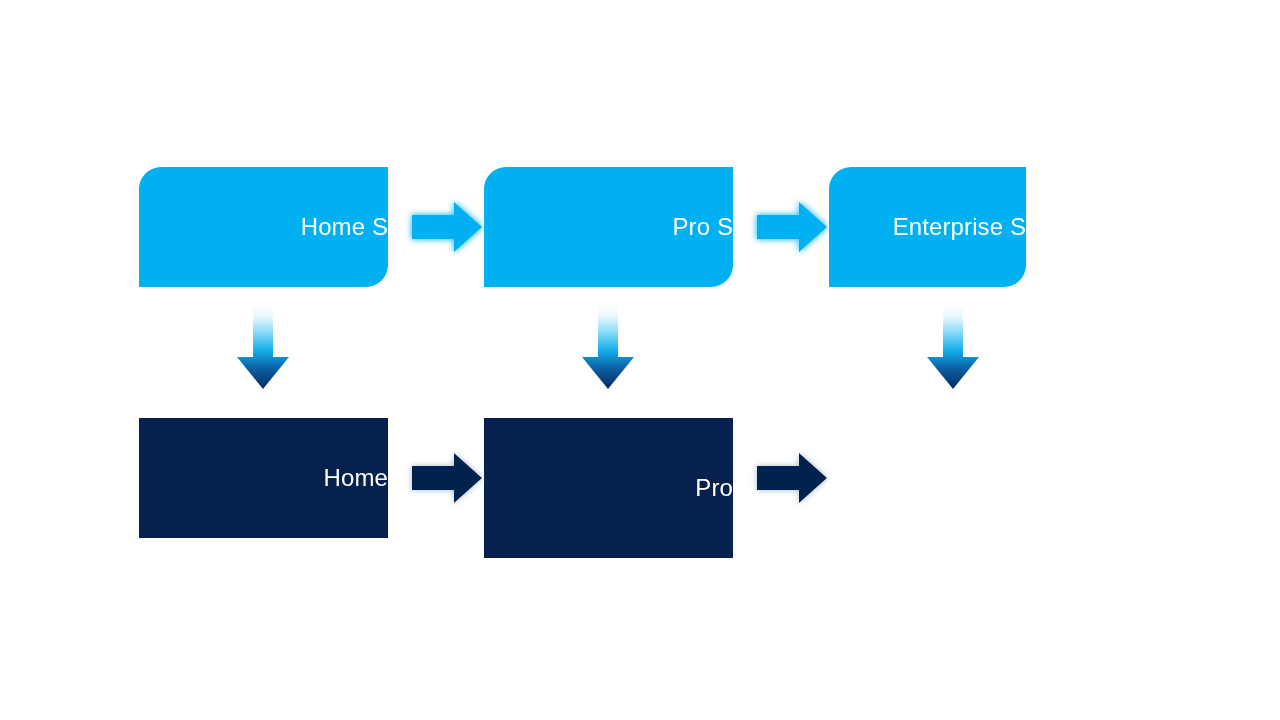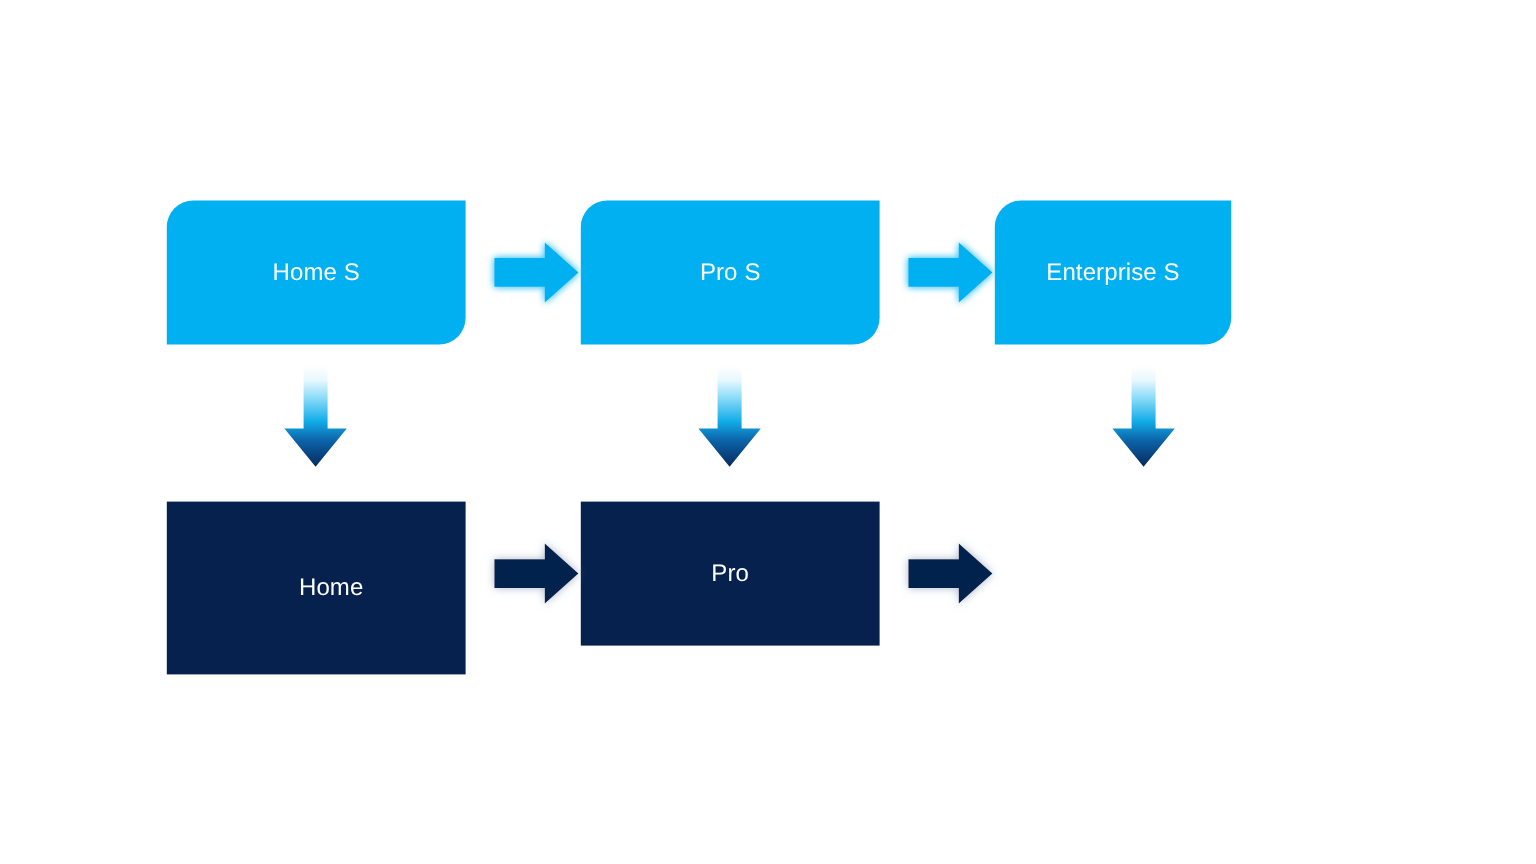--- a/index.html
+++ b/index.html
@@ -21,24 +21,24 @@
     width: 1280px;
     height: 720px;
     background: #ffffff;
   }
 
   
   .node {
     position: absolute;
     display: flex;
     align-items: center;
-    justify-content: center;
+    justify-content: flex-end;
     box-sizing: border-box;
     color: #ffffff;
-    font-size: 20px;
+    font-size: 24px;
     font-weight: 400;
     letter-spacing: 0.1px;
     line-height: 1.2;
     text-align: center;
     user-select: none;
   }
 
   
   .node.tier-service {
     background: #00B0F0;
@@ -157,25 +157,25 @@
       <path d="M20,0 L40,0 L40,52 L56,52 L30,84 L4,52 L20,52 Z" fill="url(#vgrad)"></path>
     </svg>
   </div>
 
   <div class="v-arrow" style="left:923px; top:305px;">
     <svg viewBox="0 0 60 86">
       <path d="M20,0 L40,0 L40,52 L56,52 L30,84 L4,52 L20,52 Z" fill="url(#vgrad)"></path>
     </svg>
   </div>
 
-  <div class="node tier-product" style="left:139px; top:418px; width:249px; height:144px;padding-left:25px;">
+  <div class="node tier-product" style="left:139px; top:418px; width:249px; height:120px;padding-left:25px;">
     <span>Home</span>
   </div>
 
-  <div class="node tier-product" style="left:484px; top:418px; width:249px; height:120px;">
+  <div class="node tier-product" style="left:484px; top:418px; width:249px; height:140px;">
     <span>Pro</span>
   </div>
 
 
   <div class="h-arrow" style="left:404px; top:447px;">
     <svg viewBox="0 0 84 62">
       <path d="M8,19 L50,19 L50,6 L78,31 L50,56 L50,43 L8,43 Z" fill="#06214D" filter="url(#glowNavy)"></path>
     </svg>
   </div>
 

